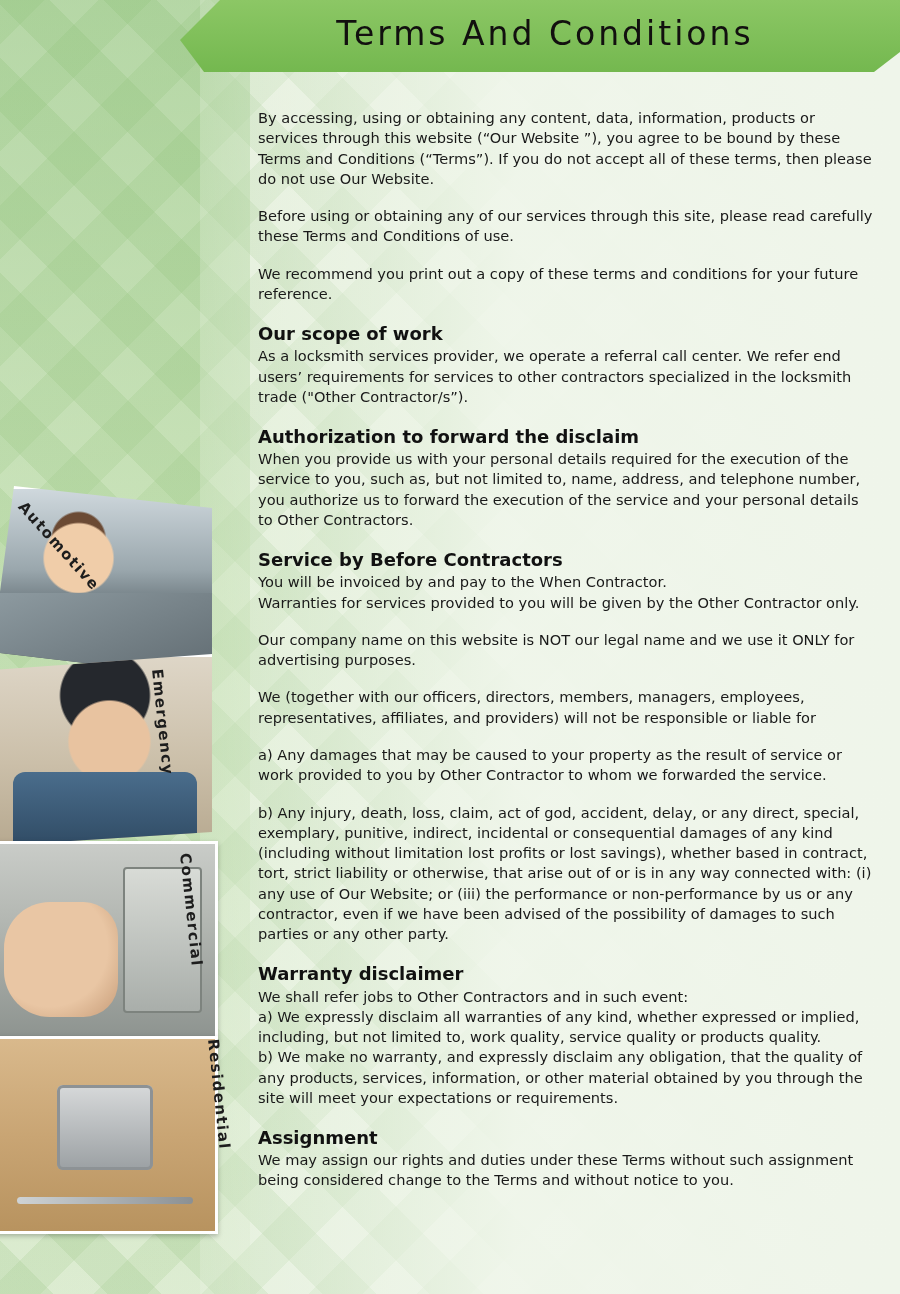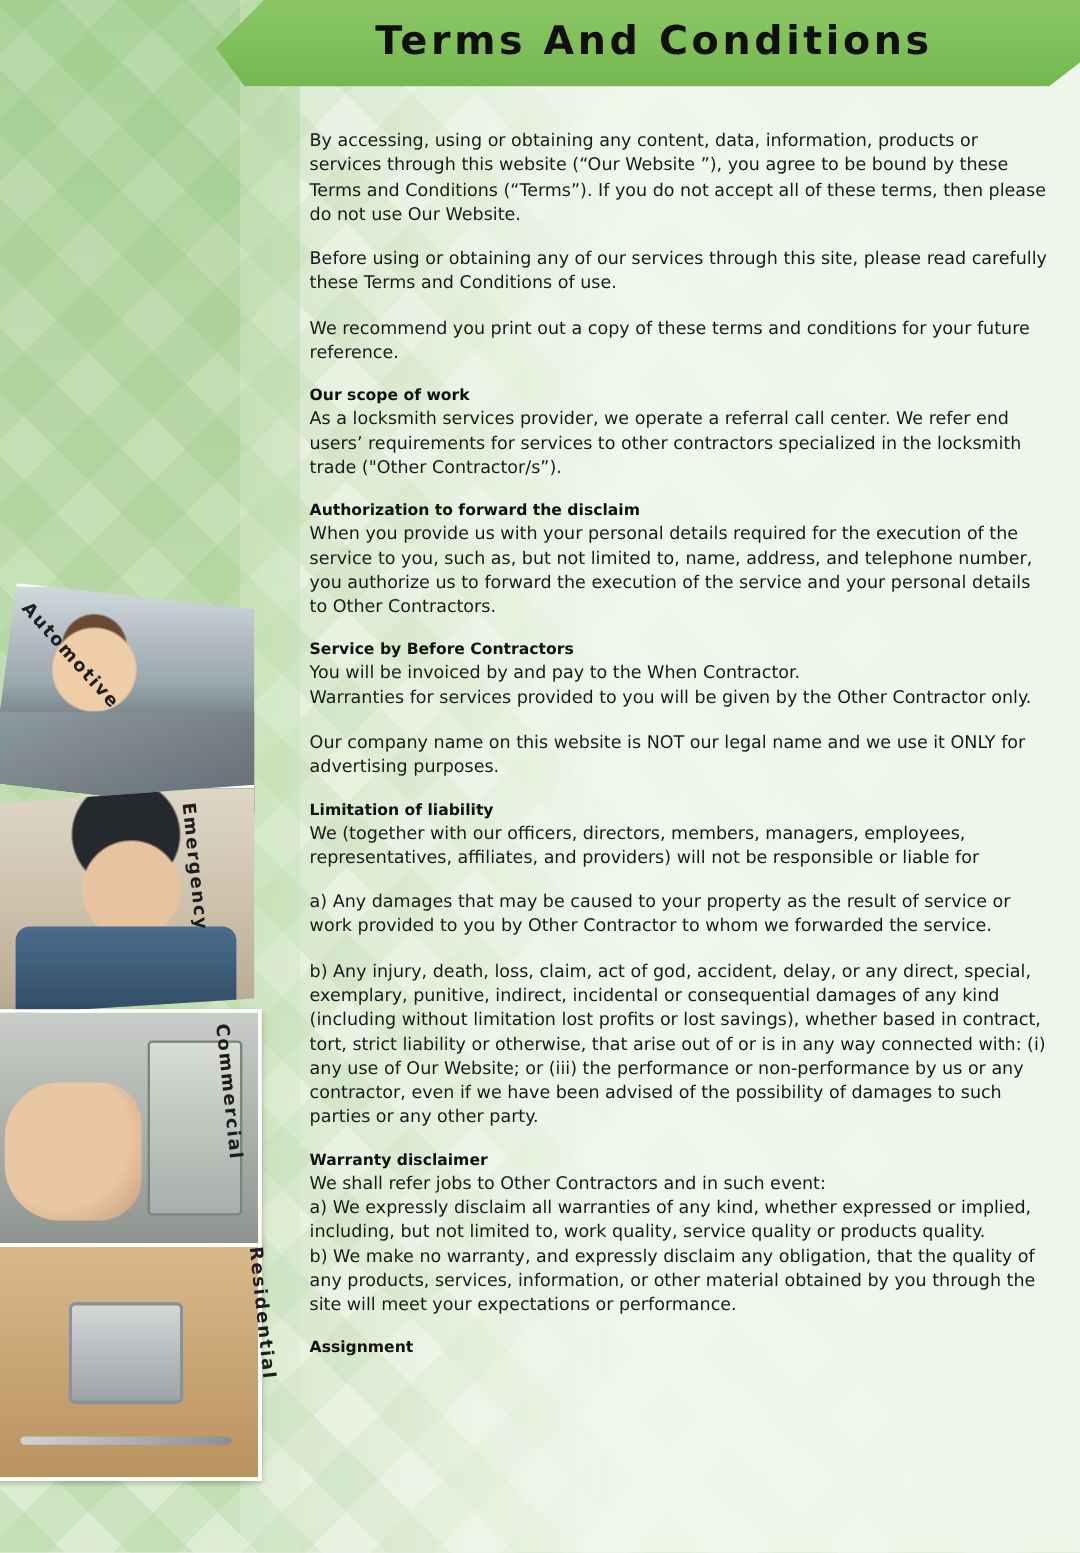--- a/index.html
+++ b/index.html
@@ -59,21 +59,21 @@
     clip-path: polygon(10px 0, 660px 0, 646px 14px, 0 14px);
     filter: blur(1px);
   }
   .banner-title {
     position: absolute;
     top: 14px; left: 200px;
     width: 690px;
     text-align: center;
     font-family: "DejaVu Sans", sans-serif;
     font-size: 33px;
-    font-weight: bold;
+    font-weight: normal;
     letter-spacing: 3px;
     color: #12100f;
   }
 
   
   .photo-strip {
     position: absolute;
     left: -8px;
     top: 486px;
     width: 240px;
@@ -175,21 +175,21 @@
     top: 108px;
     width: 616px;
     color: #191919;
     font-size: 14.6px;
     line-height: 1.39;
   }
   .para { margin: 0 0 17px 0; }
   .heading {
     margin: 0 0 1px 0;
     font-weight: bold;
-    font-size: 13px;
+    font-size: 18px;
     color: #111;
   }
   .block { margin: 0 0 17px 0; }
   .block p { margin: 0; }
 </style>
 </head>
 <body>
 
 <div class="page">
 
@@ -241,37 +241,37 @@
       <p class="heading">Service by Before Contractors</p>
       <p>You will be invoiced by and pay to the When Contractor.</p>
       <p>Warranties for services provided to you will be given by the Other Contractor only.</p>
     </div>
 
     <div class="block">
       <p>Our company name on this website is NOT our legal name and we use it ONLY for advertising purposes.</p>
     </div>
 
     <div class="block">
-      <p class="heading">Limitation of liability</p>
       <p>We (together with our officers, directors, members, managers, employees, representatives, affiliates, and providers) will not be responsible or liable for</p>
     </div>
 
     <div class="block">
       <p>a) Any damages that may be caused to your property as the result of service or work provided to you by Other Contractor to whom we forwarded the service.</p>
     </div>
 
     <div class="block">
       <p>b) Any injury, death, loss, claim, act of god, accident, delay, or any direct, special, exemplary, punitive, indirect, incidental or consequential damages of any kind (including without limitation lost profits or lost savings), whether based in contract, tort, strict liability or otherwise, that arise out of or is in any way connected with: (i) any use of Our Website; or (iii) the performance or non-performance by us or any contractor, even if we have been advised of the possibility of damages to such parties or any other party.</p>
     </div>
 
     <div class="block">
       <p class="heading">Warranty disclaimer</p>
       <p>We shall refer jobs to Other Contractors and in such event:</p>
       <p>a) We expressly disclaim all warranties of any kind, whether expressed or implied, including, but not limited to, work quality, service quality or products quality.</p>
-      <p>b) We make no warranty, and expressly disclaim any obligation, that the quality of any products, services, information, or other material obtained by you through the site will meet your expectations or performance.</p>
+      <p>b) We make no warranty, and expressly disclaim any obligation, that the quality of any products, services, information, or other material obtained by you through the site will meet your expectations or requirements.</p>
     </div>
 
     <div class="block">
       <p class="heading">Assignment</p>
+      <p>We may assign our rights and duties under these Terms without such assignment being considered change to the Terms and without notice to you.</p>
     </div>
 
   </div>
 </div>
 
 </body></html>

